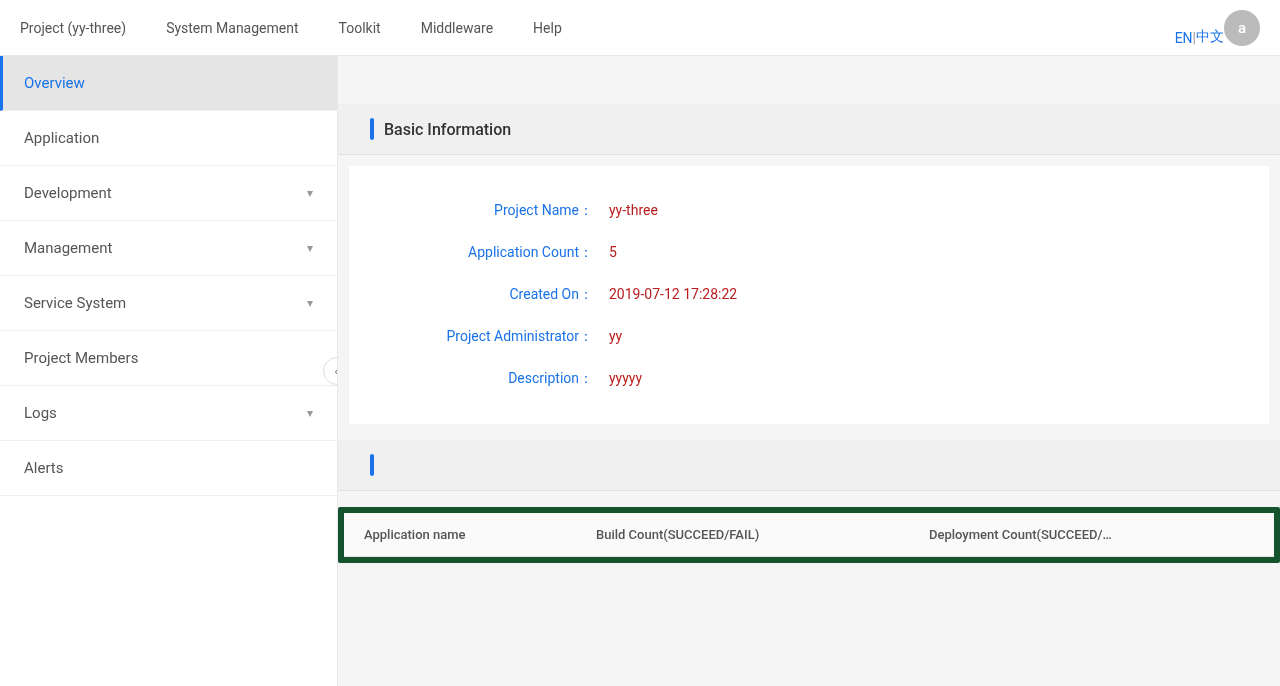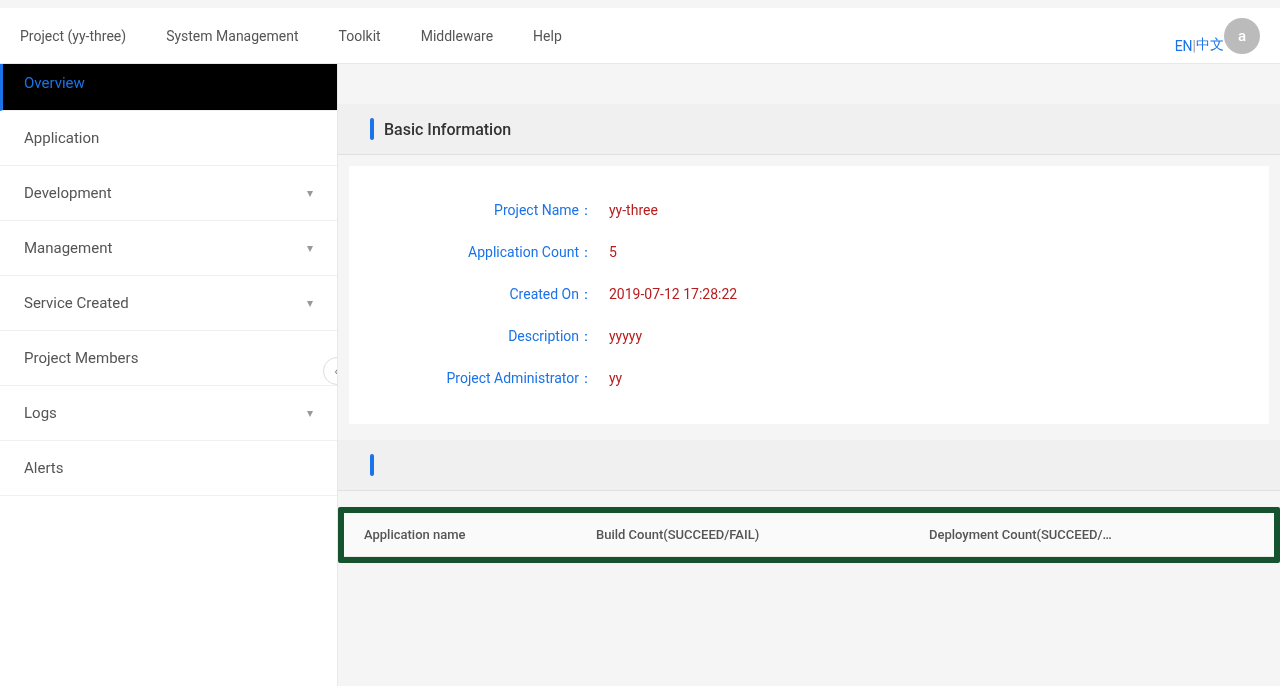--- a/index.html
+++ b/index.html
@@ -5,21 +5,21 @@
     * { margin: 0; padding: 0; box-sizing: border-box; }
     body { font-family: -apple-system, BlinkMacSystemFont, 'Segoe UI', Roboto, sans-serif; background: #f5f5f5; color: #333; font-size: 14px; }
 
     
     .topnav {
       display: flex; align-items: center;
       background: #fff;
       height: 56px;
       padding: 0 20px;
       border-bottom: 1px solid #e8e8e8;
-      position: fixed; top: 8px; left: 0; right: 0; z-index: 100;
+      position: fixed; top: 0; left: 0; right: 0; z-index: 100;
     }
     .topnav-left { display: flex; align-items: center; gap: 40px; flex: 1; }
     .topnav-item {
       font-size: 14px; color: #555; cursor: pointer; white-space: nowrap;
     }
     .topnav-right { display: flex; align-items: flex-end; }
     .lang-switcher { color: #1a73e8; font-size: 14px; cursor: pointer; }
     .lang-sep { color: #999; }
     .avatar {
       width: 36px; height: 36px; border-radius: 50%;
@@ -40,21 +40,21 @@
     }
     .sidebar-item {
       display: flex; align-items: center; justify-content: space-between;
       padding: 18px 24px;
       cursor: pointer;
       font-size: 15px;
       color: #555;
       border-bottom: 1px solid #f0f0f0;
     }
     .sidebar-item.active {
-      background: #000000;
+      background: #e5e5e5;
       color: #1a73e8;
       border-left: 3px solid #1a73e8;
     }
     .sidebar-item.active { padding-left: 21px; }
     .chevron { font-size: 12px; color: #999; }
 
     
     .collapse-handle {
       position: absolute; right: -14px; top: 50%;
       transform: translateY(-50%);
@@ -151,21 +151,21 @@
     </div>
     <div class="sidebar-item">
       <span>Development</span>
       <span class="chevron">▾</span>
     </div>
     <div class="sidebar-item">
       <span>Management</span>
       <span class="chevron">▾</span>
     </div>
     <div class="sidebar-item">
-      <span>Service Created</span>
+      <span>Service System</span>
       <span class="chevron">▾</span>
     </div>
     <div class="sidebar-item">
       <span>Project Members</span>
     </div>
     <div class="sidebar-item">
       <span>Logs</span>
       <span class="chevron">▾</span>
     </div>
     <div class="sidebar-item">
@@ -189,26 +189,26 @@
       </div>
       <div class="info-row">
         <span class="info-label">Application Count：</span>
         <span class="info-value">5</span>
       </div>
       <div class="info-row">
         <span class="info-label">Created On：</span>
         <span class="info-value">2019-07-12 17:28:22</span>
       </div>
       <div class="info-row">
+        <span class="info-label">Project Administrator：</span>
+        <span class="info-value">yy</span>
+      </div>
+      <div class="info-row">
         <span class="info-label">Description：</span>
         <span class="info-value">yyyyy</span>
-      </div>
-      <div class="info-row">
-        <span class="info-label">Project Administrator：</span>
-        <span class="info-value">yy</span>
       </div>
     </div>
 
     <div class="section-header" style="margin-top: 16px;">
       <div class="section-accent"></div>
     </div>
 
     <div class="table-wrapper">
       <table class="data-table">
         <thead>

